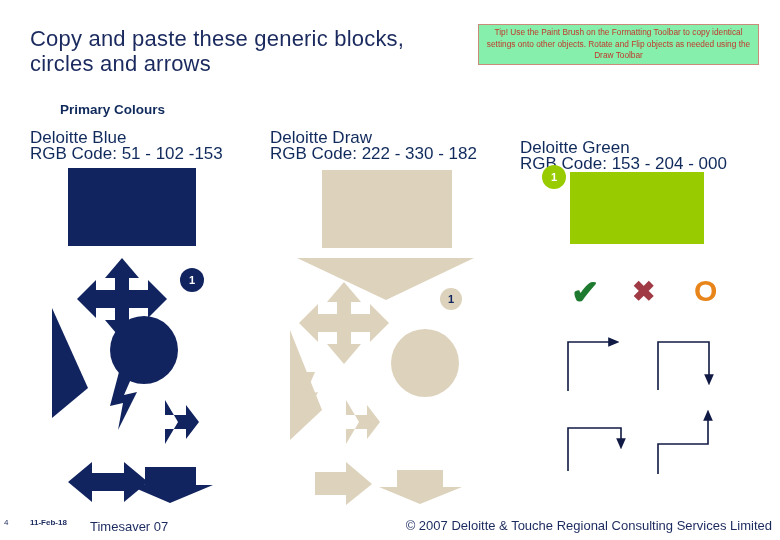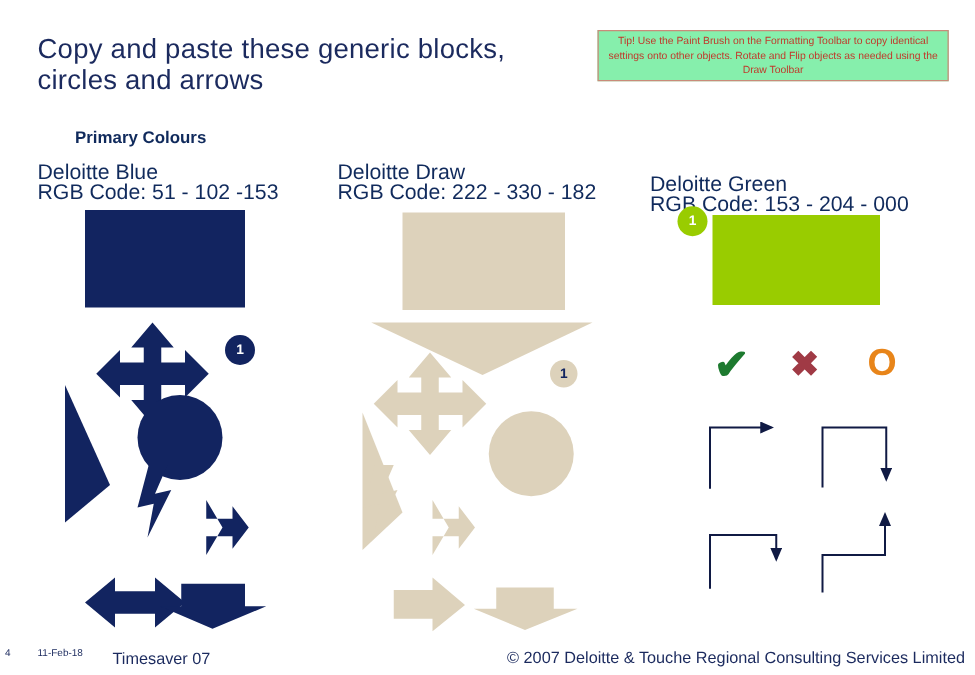--- a/index.html
+++ b/index.html
@@ -95,21 +95,21 @@
 
   
   .symbol { font-size: 30px; font-weight: bold; line-height: 1; }
   #sym-check { left: 571px; top: 275px; color: #1d7a2f; font-size: 34px; }
   #sym-cross { left: 632px; top: 278px; color: #a03a45; font-size: 28px; }
   #sym-circle{ left: 694px; top: 276px; color: #e8851a; font-size: 30px; }
 
   
   .footer-text { font-size: 8px; color: #1b2a5e; }
   #foot-page   { left: 4px;  top: 518px; }
-  #foot-date   { left: 30px; top: 518px; }
+  #foot-date   { left: 30px; top: 518px; font-weight: bold; }
   #foot-name   { left: 90px; top: 519px; font-size: 13px; }
   #foot-copy   { right: 8px; top: 518px; font-size: 13px; text-align: right; }
 </style>
 </head>
 <body>
 
 <div id="slide">
 
   <div class="abs" id="slide-title">Copy and paste these generic blocks, circles and arrows</div>
 

